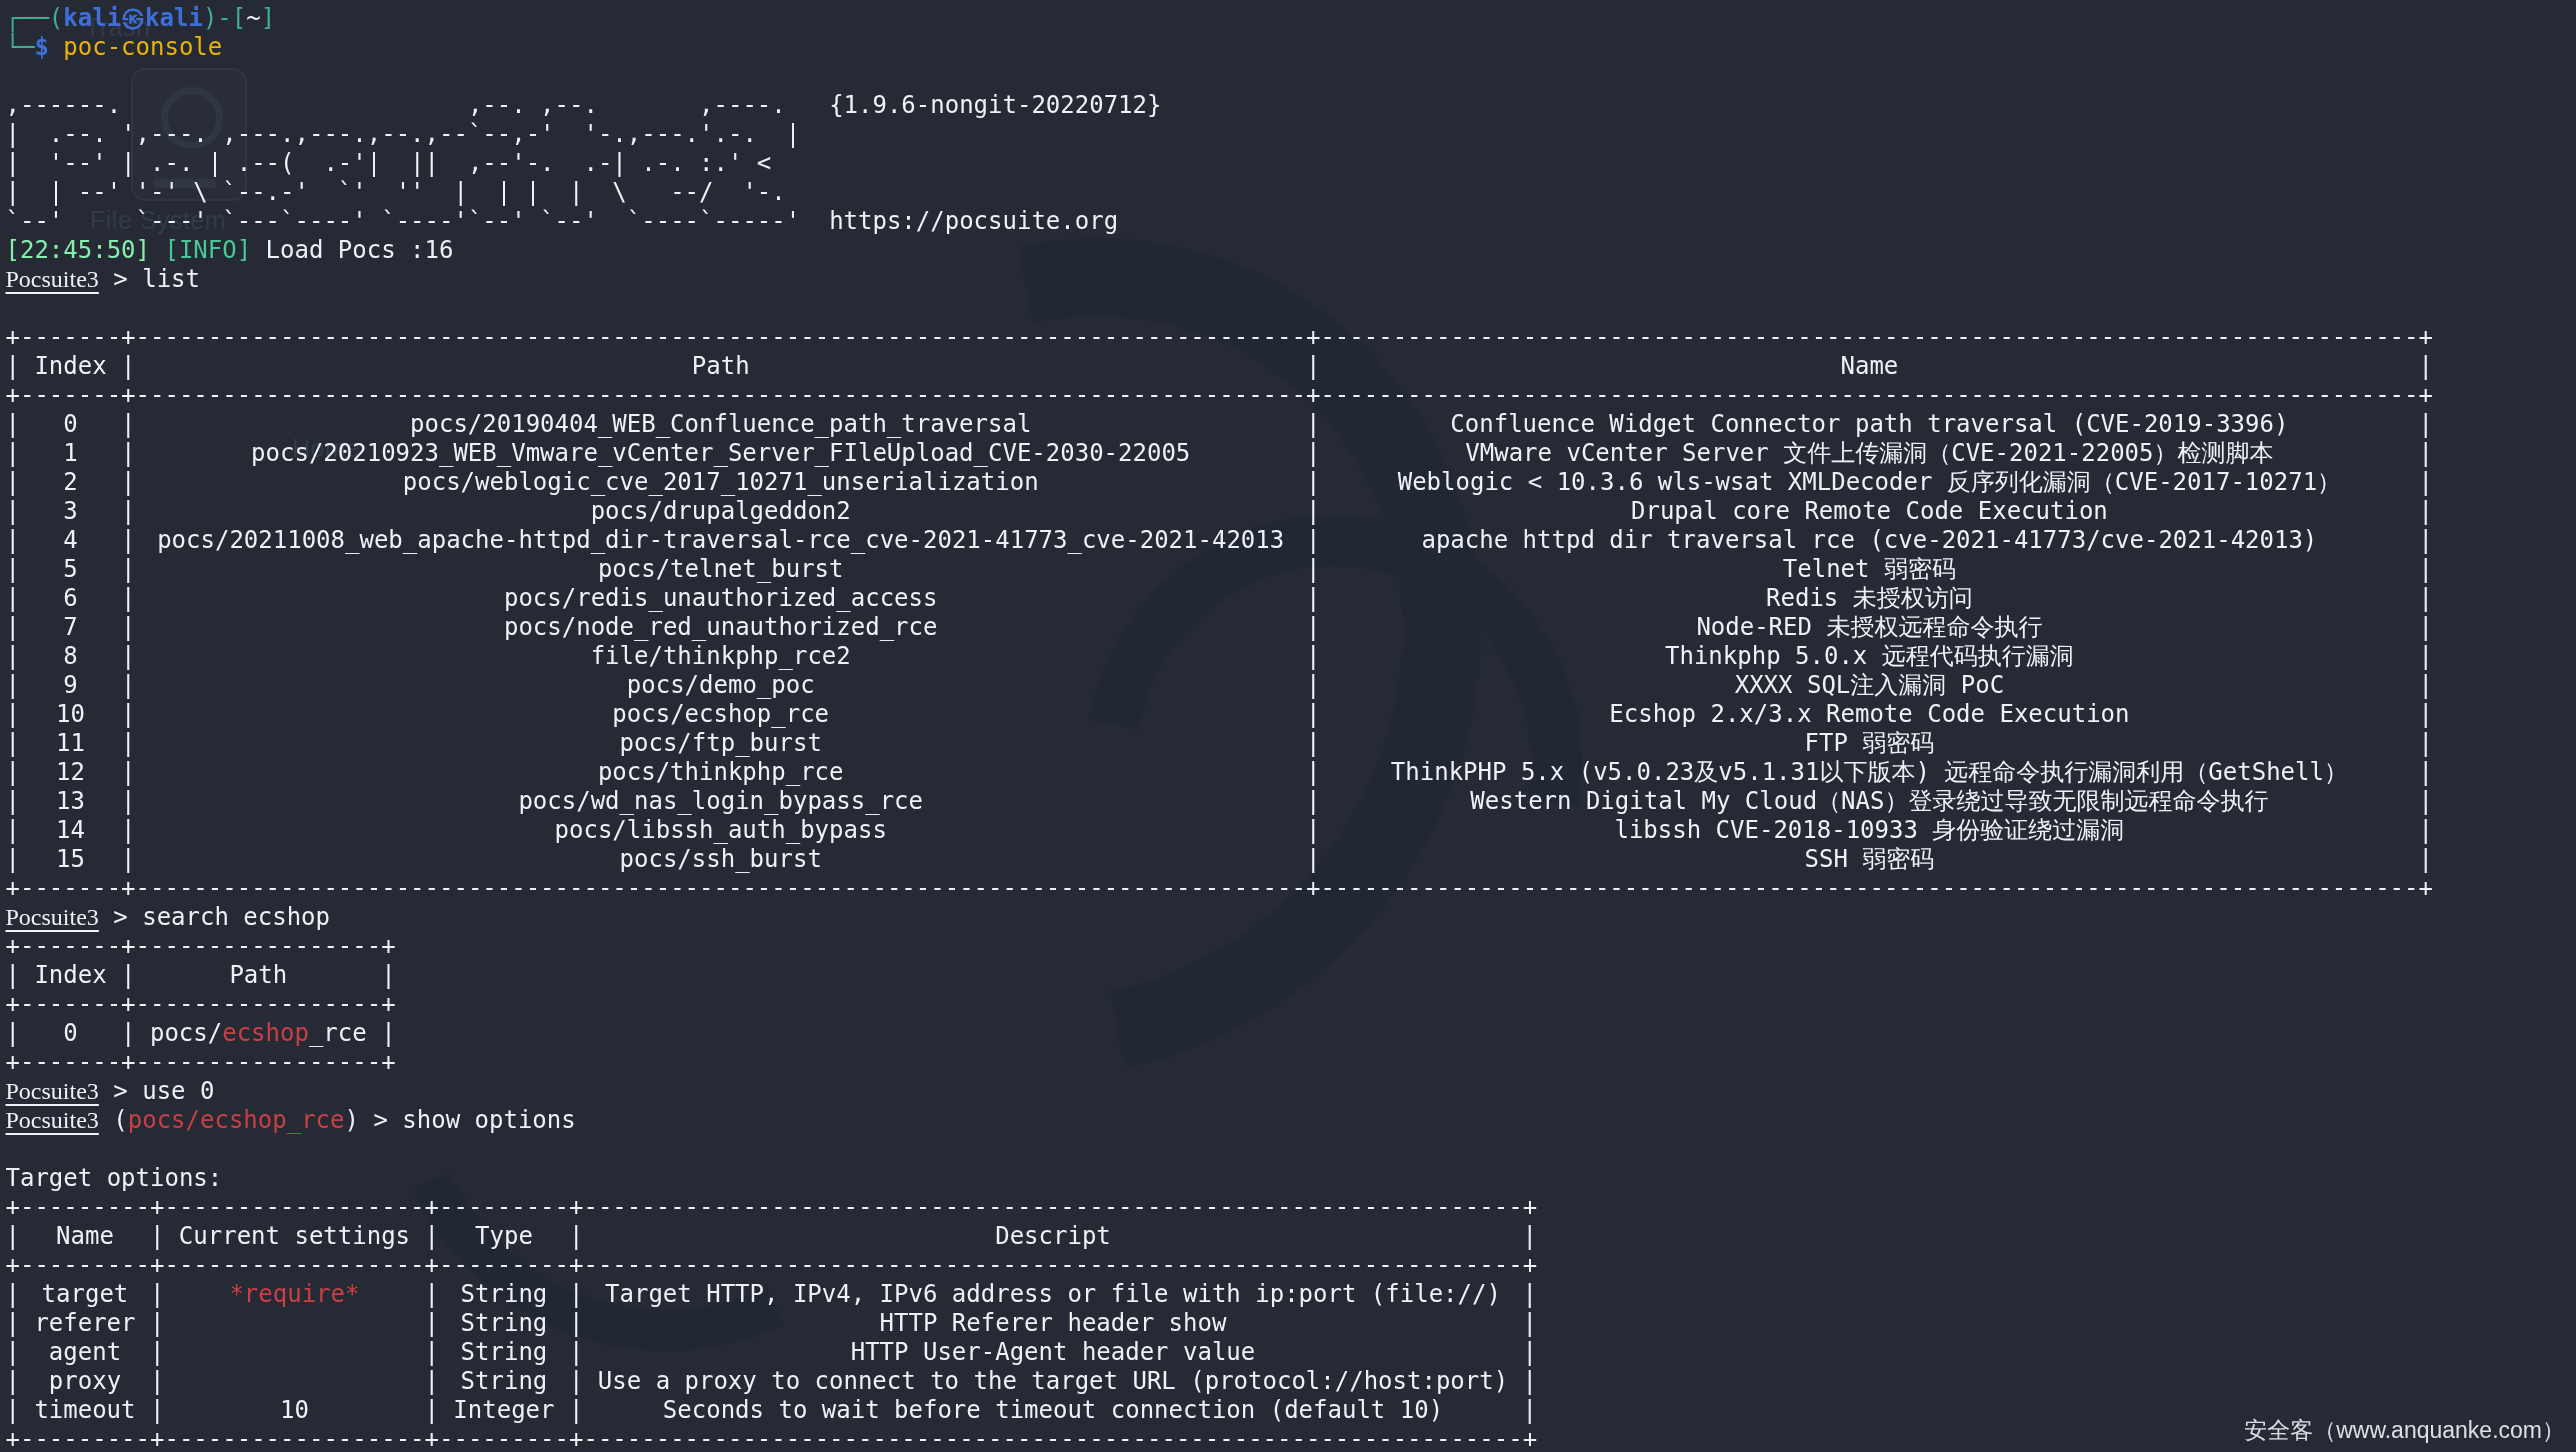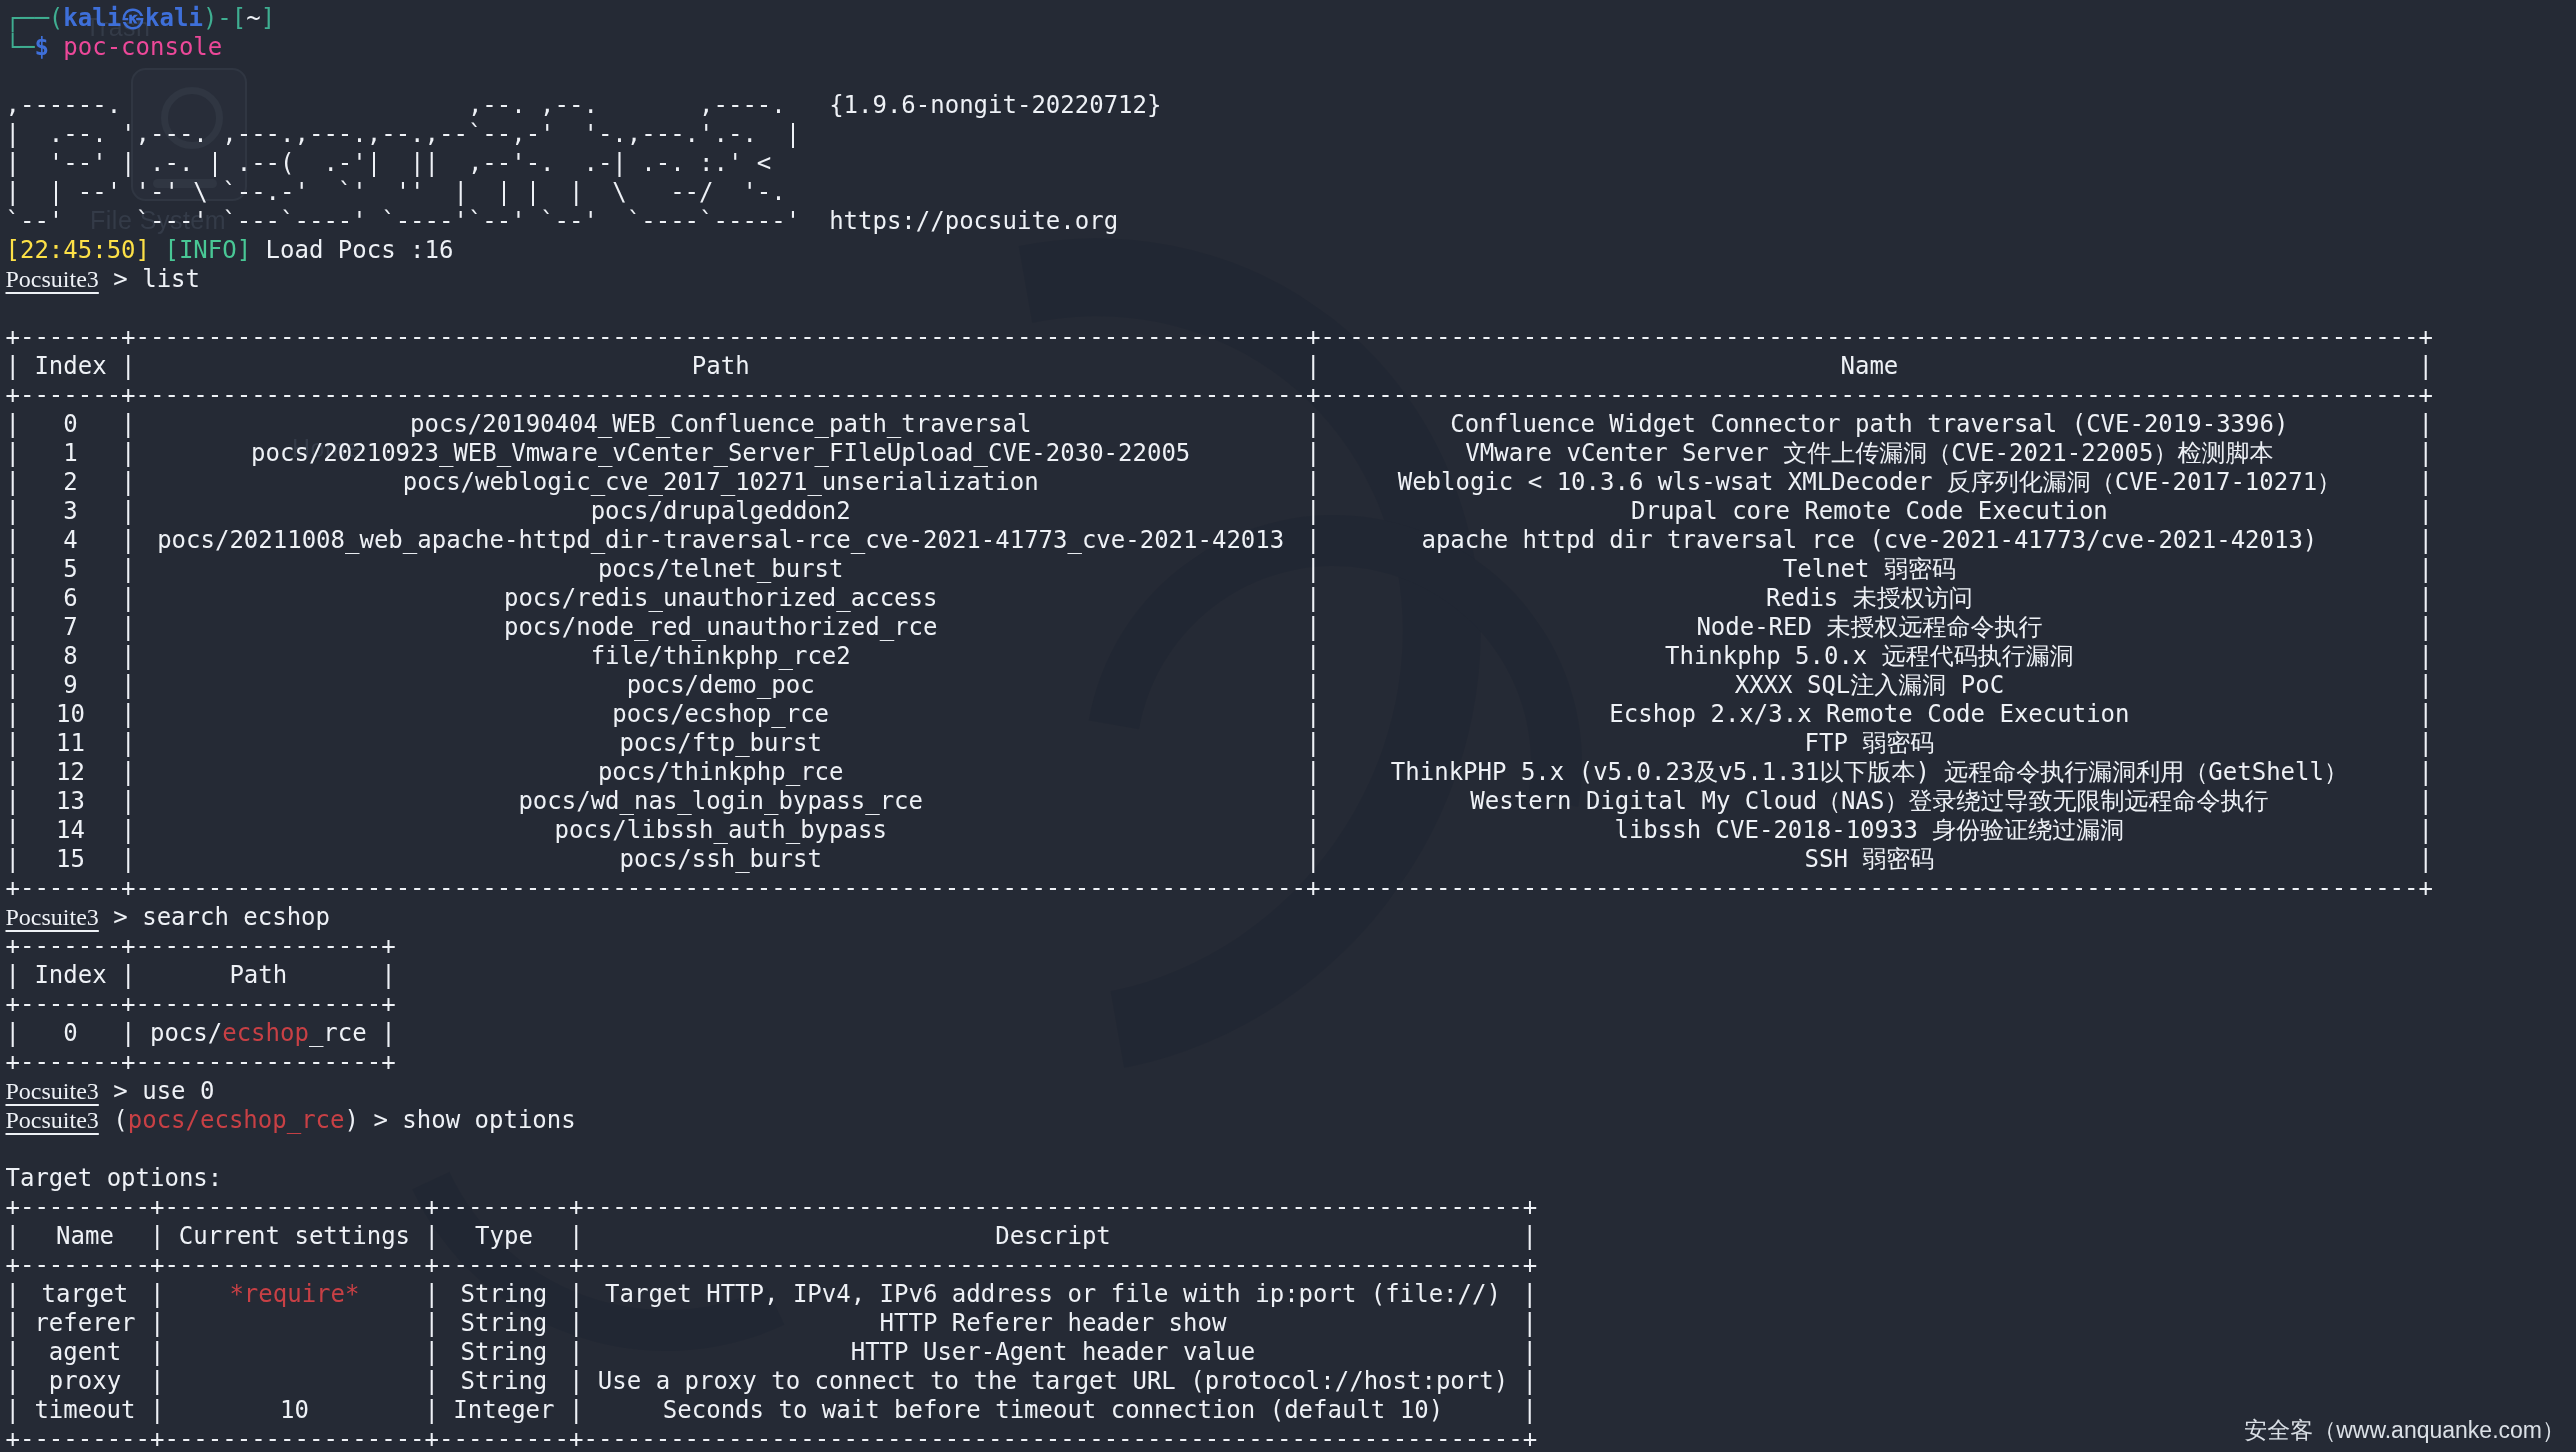--- a/index.html
+++ b/index.html
@@ -34,22 +34,22 @@
   .term{
     position:absolute;left:5.5px;top:3.7px;right:0;z-index:2;
     font-size:24px;color:#eef1f6;
   }
   .tl{height:29px;line-height:29px;white-space:pre;}
   .cell{display:inline-block;text-align:center;white-space:pre;vertical-align:top;overflow:hidden;}
   .pipe{display:inline-block;width:1ch;text-align:center;vertical-align:top;}
   .c-fg{color:#eef1f6;}
   .c-teal{color:#3fae91;}
   .c-blue{color:#3e6fd9;font-weight:bold;}
-  .c-cmd{color:#ec4899;}
-  .c-cyan{color:#fde047;}
+  .c-cmd{color:#eab308;}
+  .c-cyan{color:#86efac;}
   .c-green{color:#49c795;}
   .c-red{color:#c84045;}
   .u{text-decoration:underline;text-underline-offset:4.6px;font-family:Liberation Serif, serif;}
   
   .watermark{
     position:absolute;right:11px;bottom:7.4px;z-index:3;
     font-family:"Liberation Sans",sans-serif;font-size:23px;color:#dbe0e6;
   }
 </style>
 </head>

